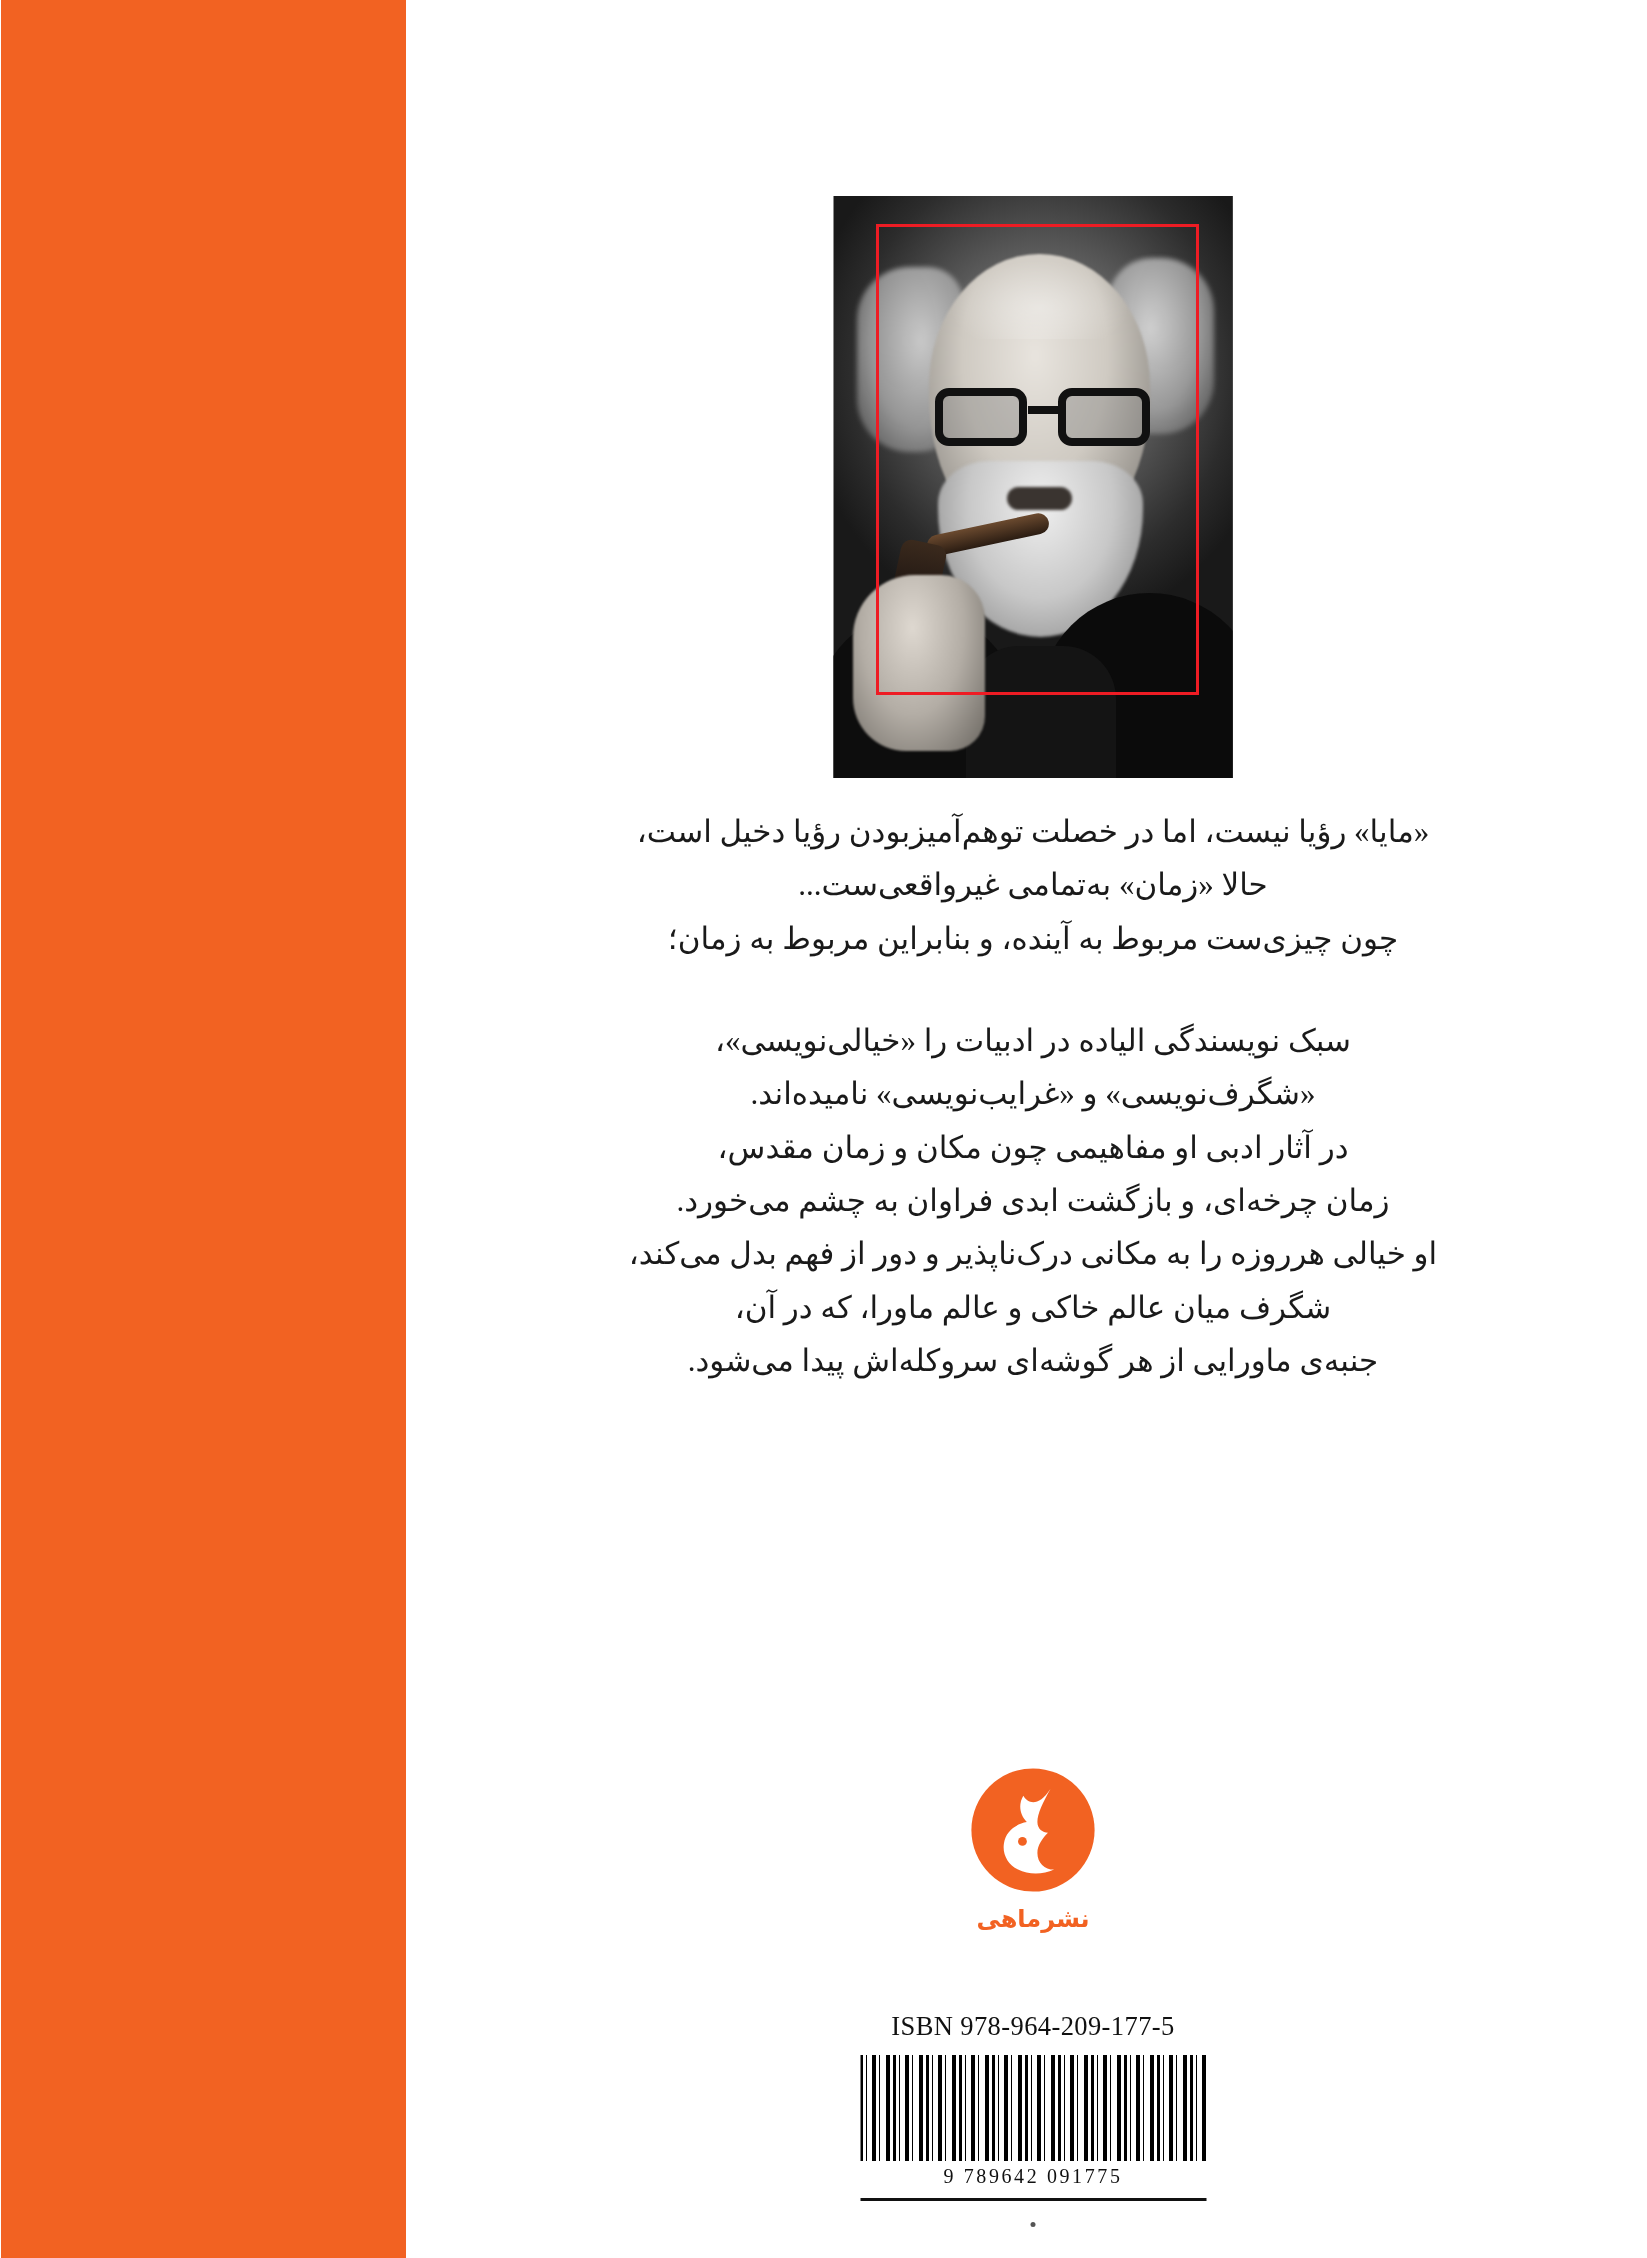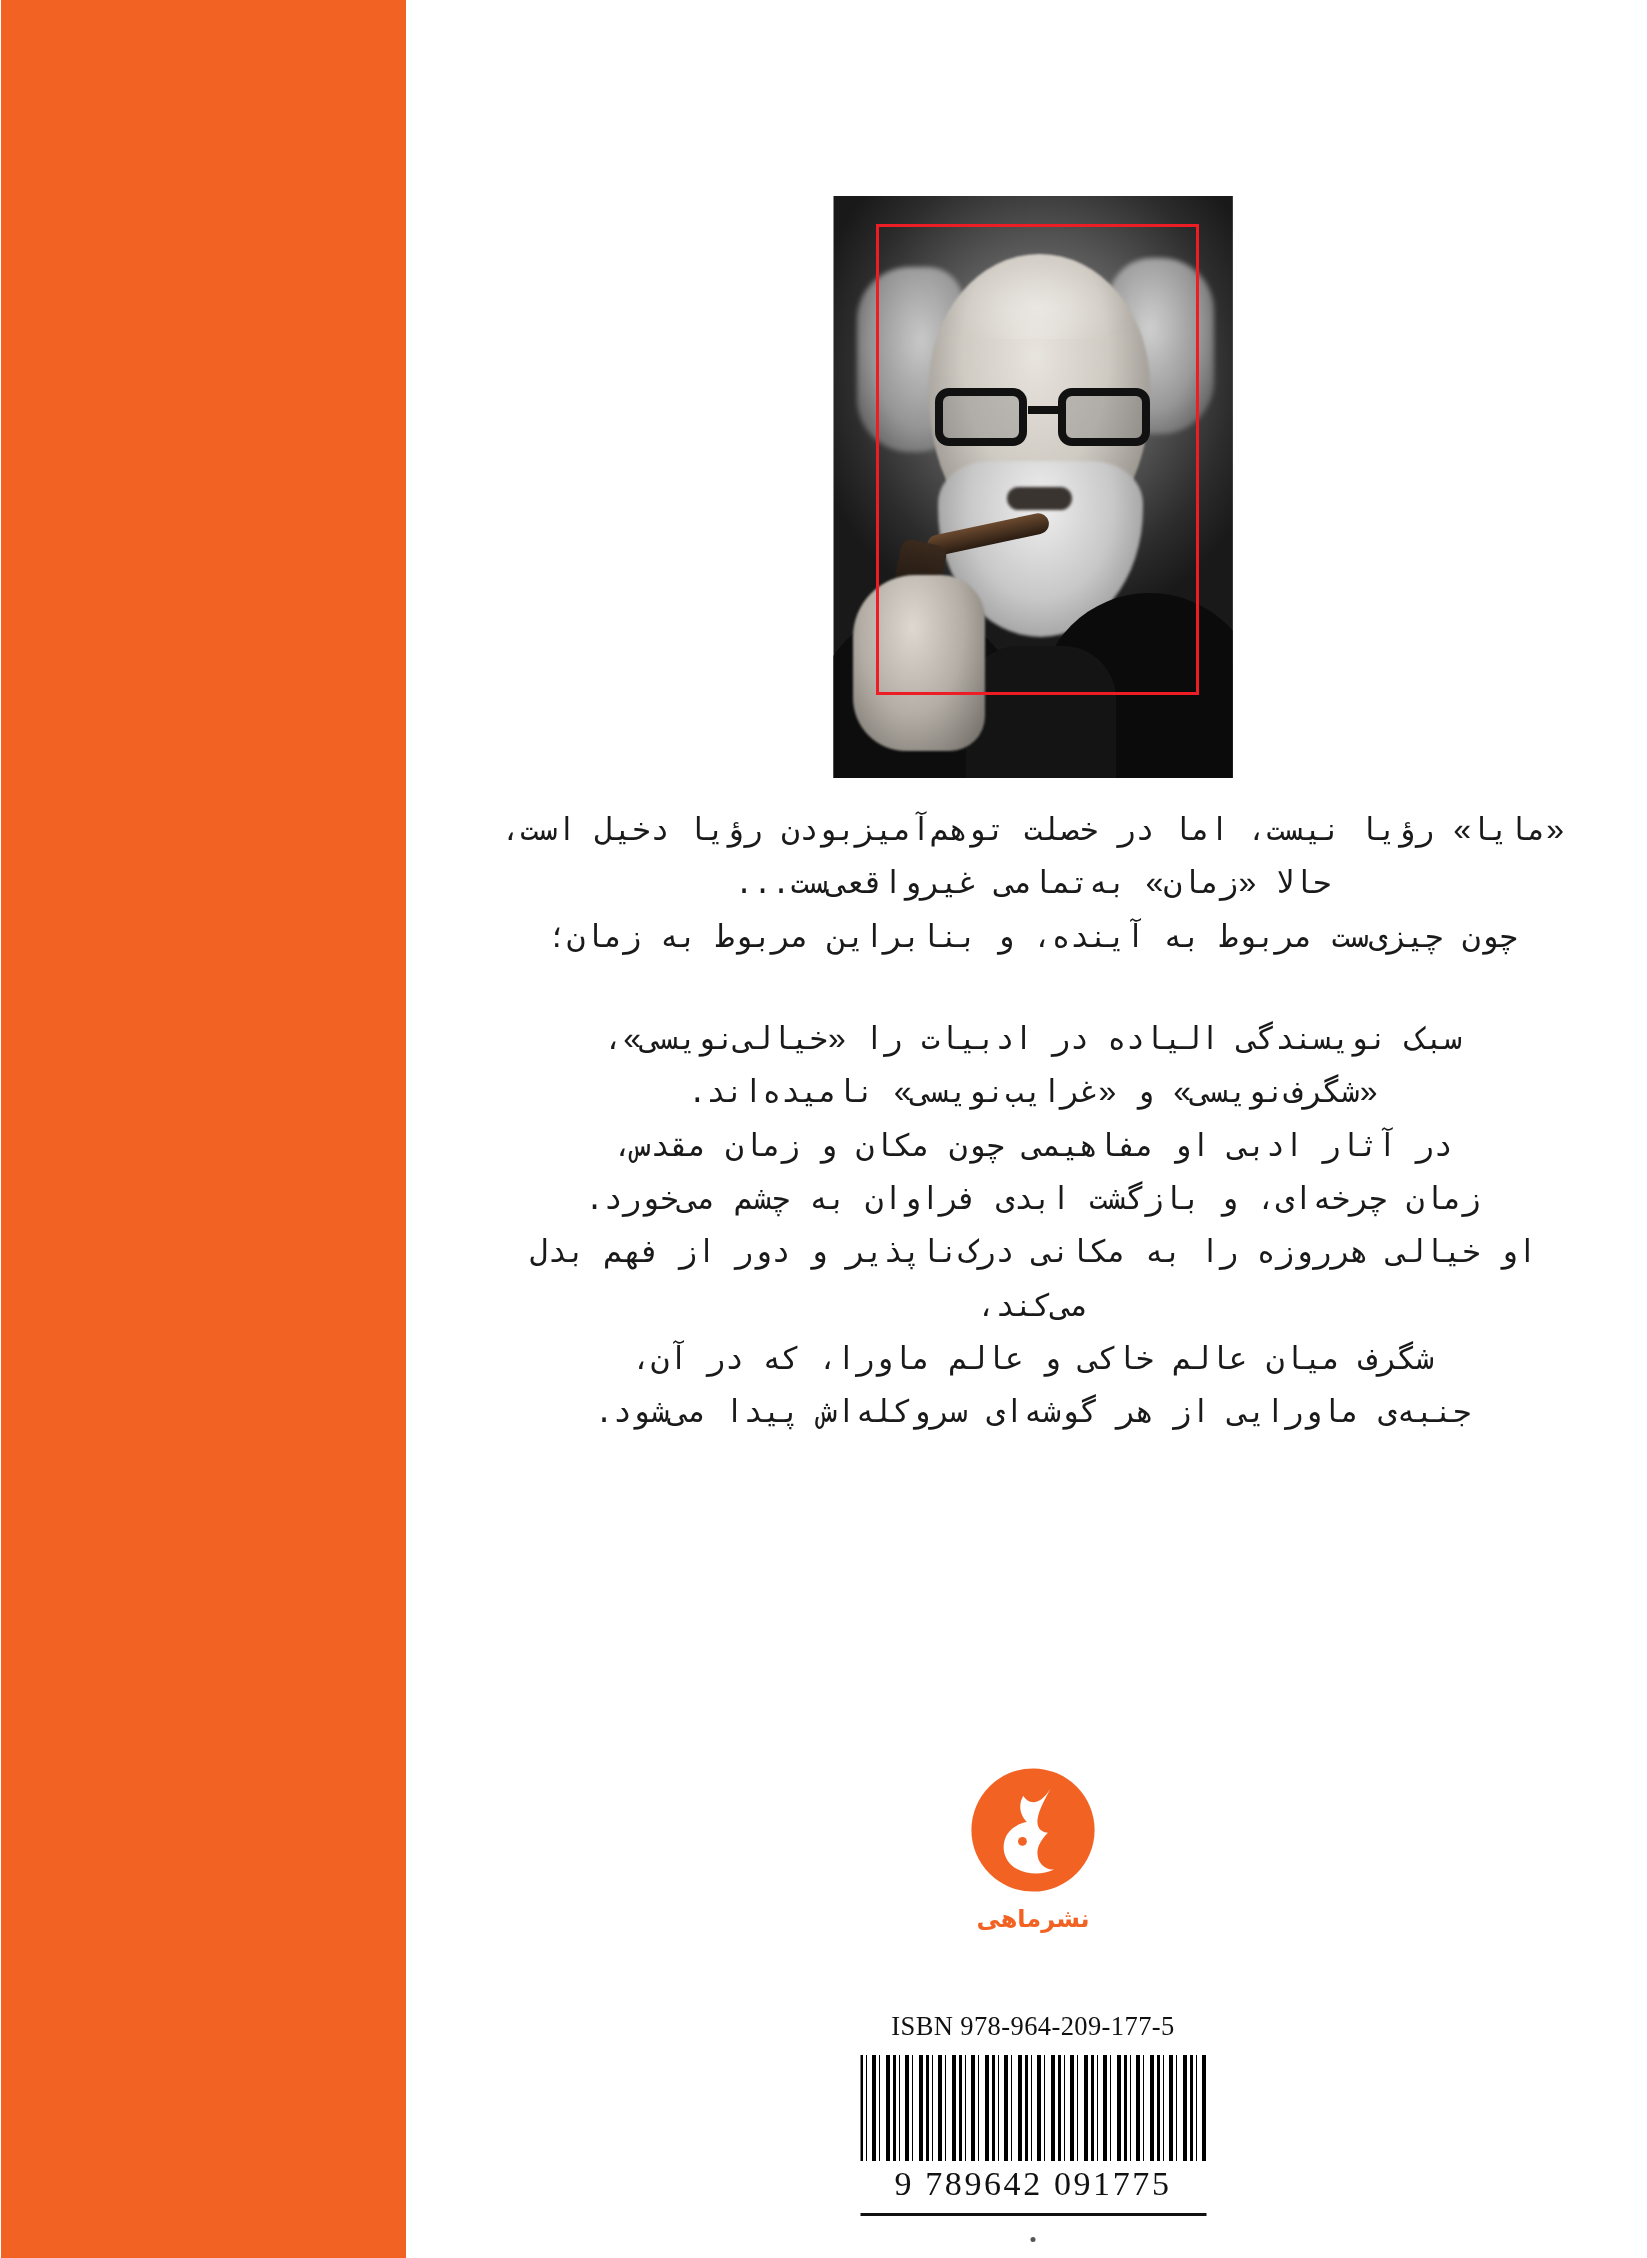--- a/index.html
+++ b/index.html
@@ -192,21 +192,21 @@
 
   
   .blurb {
     position: absolute;
     left: 0;
     right: 0;
     top: 805px;
     padding: 0 60px;
     text-align: center;
     color: #1a1a1a;
-    font-family: Liberation Mono, monospace;
+    font-family: Liberation Serif, serif;
     font-size: 31px;
     line-height: 1.72;
     direction: rtl;
   }
   .blurb p { margin: 0; }
   .blurb .gap { height: 49px; }
 
   
   .logo-wrap {
     position: absolute;
@@ -262,21 +262,21 @@
       #000 11.5px, #000 16px,
       #fff 16px, #fff 18.5px,
       #000 18.5px, #000 20px,
       #fff 20px, #fff 25.6px,
       #000 25.6px, #000 30px,
       #fff 30px, #fff 33px
     );
   }
   .barcode-digits {
     font-family: "Liberation Serif", "DejaVu Serif", serif;
-    font-size: 34px;
+    font-size: 20px;
     letter-spacing: 2.6px;
     color: #111;
     margin-top: 3.5px;
     direction: ltr;
   }
   .isbn-rule {
     width: 346px;
     height: 2.6px;
     background: #111;
     margin: 10.6px auto 0;

